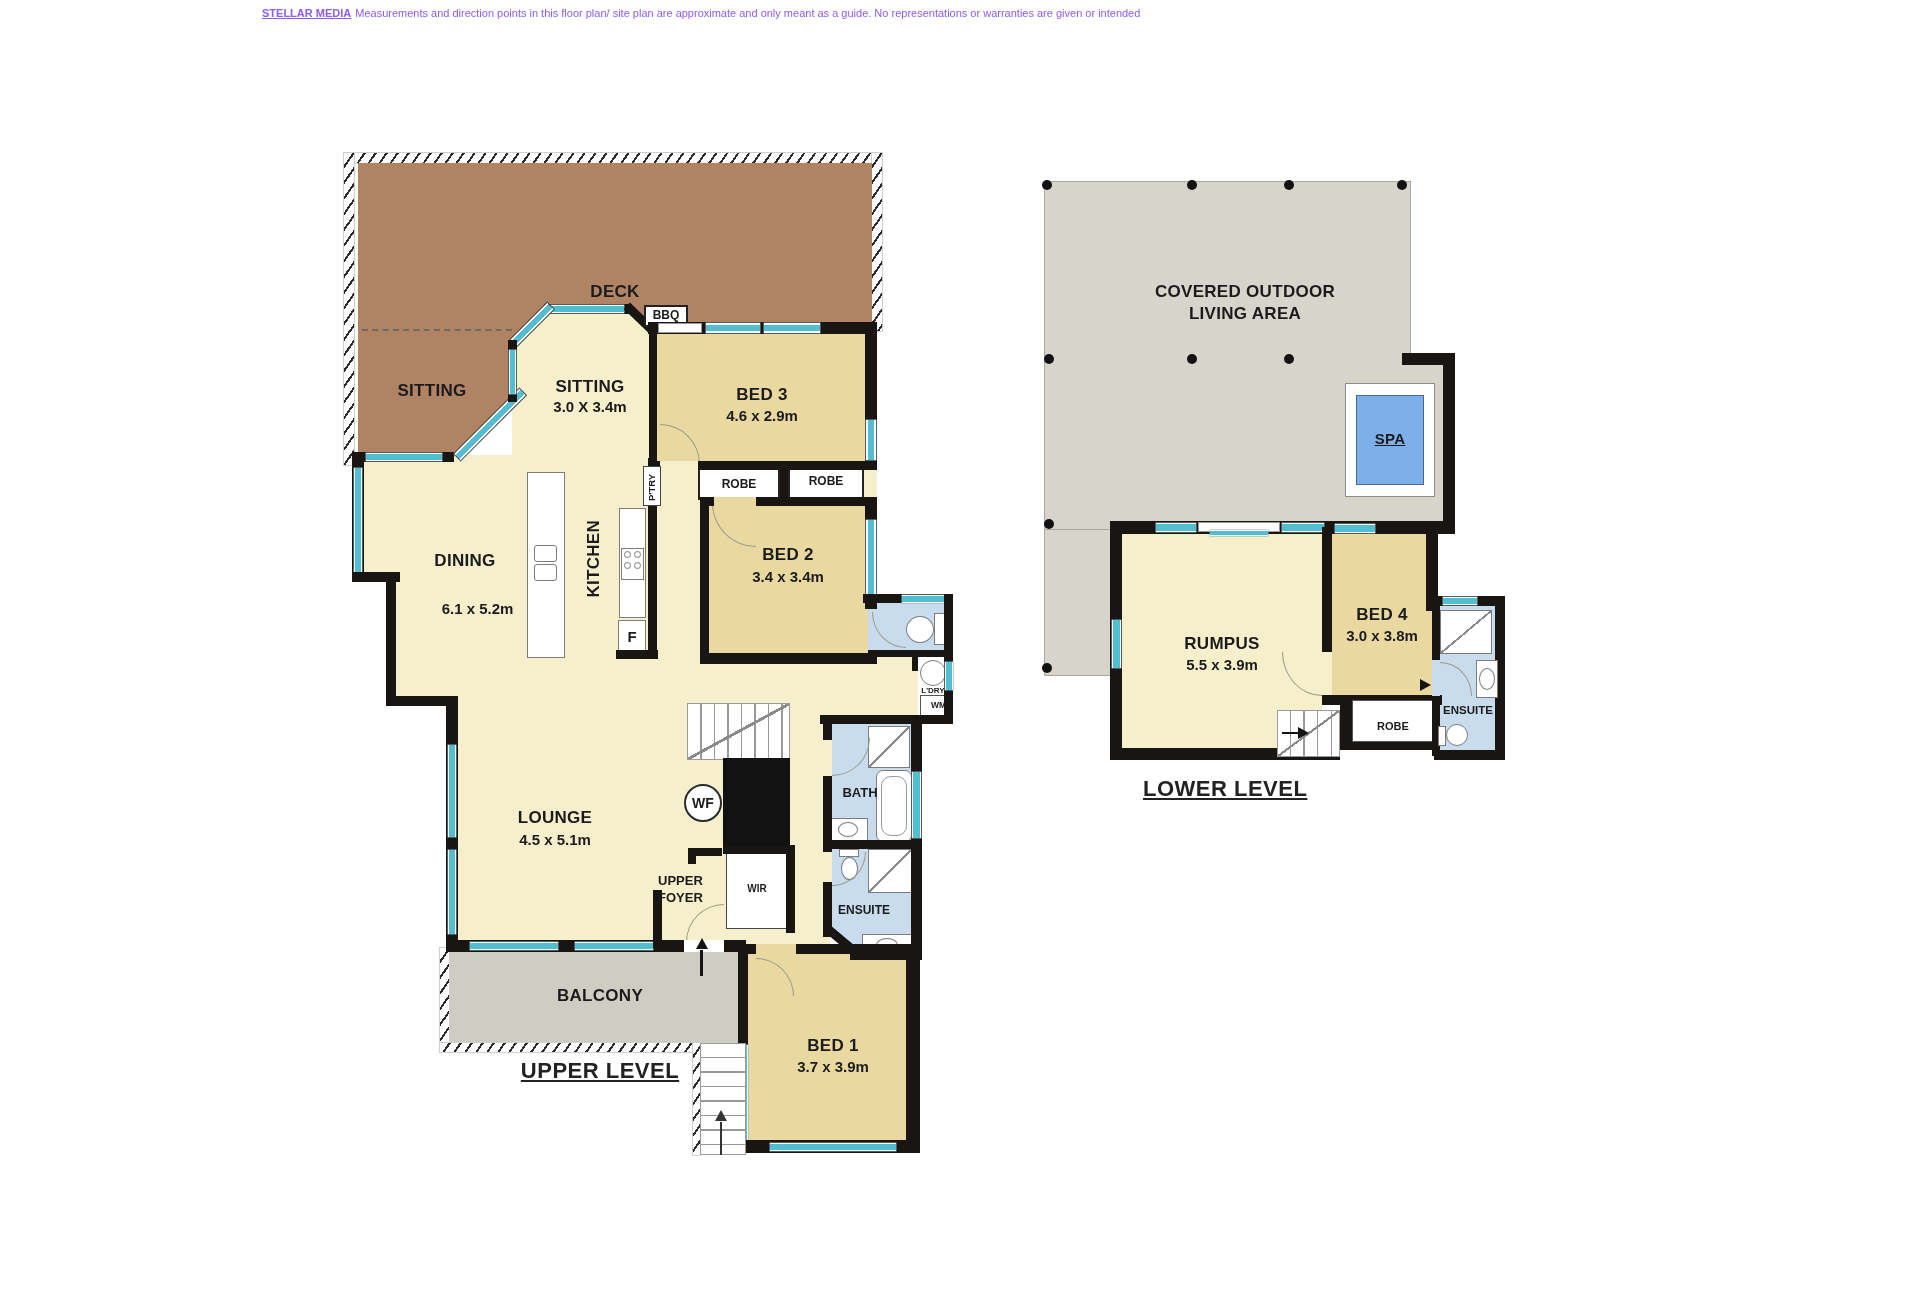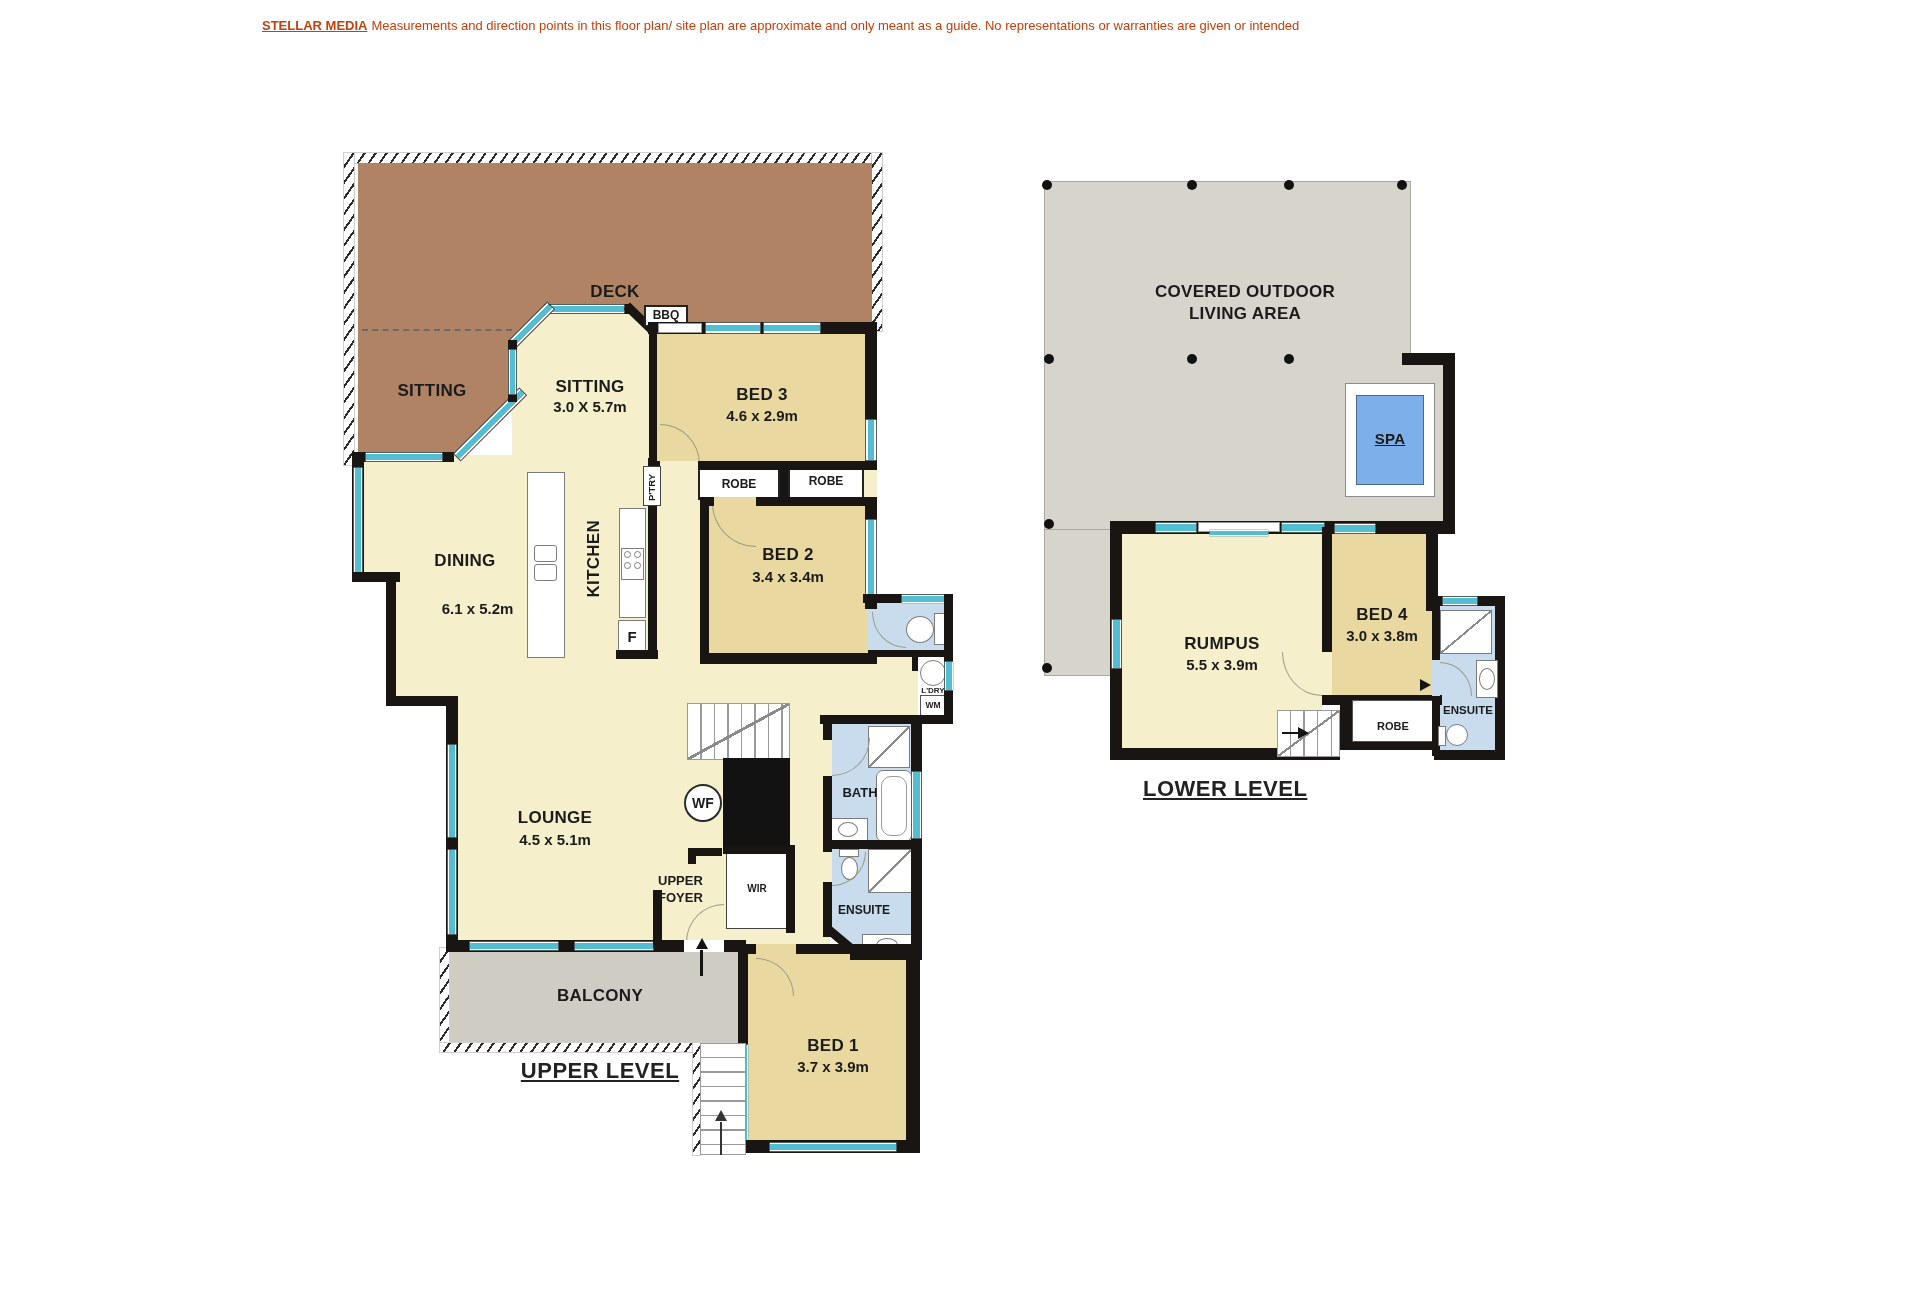--- a/index.html
+++ b/index.html
@@ -26,21 +26,21 @@
   .arc{position:absolute;border:1.5px solid #9b9b87;box-sizing:border-box;background:transparent;}
   .arc-tr{border-radius:0 100% 0 0;border-left:none;border-bottom:none;}
   .arc-tl{border-radius:100% 0 0 0;border-right:none;border-bottom:none;}
   .arc-br{border-radius:0 0 100% 0;border-left:none;border-top:none;}
   .arc-bl{border-radius:0 0 0 100%;border-right:none;border-top:none;}
   .ell{position:absolute;background:#fff;border:1.5px solid #7c7c7c;border-radius:50%;box-sizing:border-box;}
   .vline{position:absolute;background:#141414;}
   .tri-up{position:absolute;width:0;height:0;border-left:6px solid transparent;border-right:6px solid transparent;border-bottom:11px solid #141414;}
   .tri-right{position:absolute;width:0;height:0;border-top:6px solid transparent;border-bottom:6px solid transparent;border-left:11px solid #141414;}
   .dash{position:absolute;border-top:2px dashed #6b6b6b;}
-  #disclaimer{position:absolute;left:262px;top:18px;font-size:13px;color:#c2410c;white-space:nowrap;}
+  #disclaimer{position:absolute;left:262px;top:7px;font-size:11px;color:#8b5cf6;white-space:nowrap;}
   #disclaimer .brand{font-weight:700;text-decoration:underline;margin-right:4px;}
 </style>
 </head>
 <body>
 
 <div id="canvas">
 
   <div id="disclaimer">
     <span class="brand">STELLAR MEDIA</span><span>Measurements and direction points in this floor plan/ site plan are approximate and only meant as a guide. No representations or warranties are given or intended</span>
   </div>
@@ -95,21 +95,21 @@
   <div class="lbl sm" style="left:686px;top:795px;width:34px;font-size:14px;">WF</div>
   <div class="fixture" style="left:726px;top:851px;width:62px;height:78px;border-color:#444;"></div>
   <div class="wall" style="left:786px;top:845px;width:9px;height:88px;"></div>
   <div class="wall" style="left:723px;top:846px;width:67px;height:8px;"></div>
 
   <div class="fixture" style="left:934px;top:613px;width:12px;height:32px;"></div>
   <div class="ell" style="left:906px;top:616px;width:28px;height:27px;"></div>
   <div class="ell" style="left:920px;top:660px;width:26px;height:26px;"></div>
   <div class="lbl xs" style="left:914px;top:686px;width:38px;font-size:8px;">L'DRY</div>
   <div class="fixture" style="left:920px;top:695px;width:26px;height:23px;border-color:#555;"></div>
-  <div class="lbl xs" style="left:920px;top:701px;width:26px;font-size:8.5px;">WM</div>
+  <div class="lbl xs" style="left:920px;top:701px;width:26px;font-size:8.5px;text-align:right;">WM</div>
 
   <div class="fixture shower" style="left:868px;top:726px;width:42px;height:42px;">
       <div class="diag"></div>
     </div>
   <div class="fixture" style="left:876px;top:770px;width:36px;height:72px;border-radius:7px;">
      <div class="abs" style="left:4px;top:5px;width:24px;height:58px;border:1px solid #9a9a9a;border-radius:10px;"></div>
   </div>
   <div class="fixture" style="left:828px;top:818px;width:40px;height:24px;"></div>
   <div class="ell" style="left:838px;top:822px;width:20px;height:15px;"></div>
 
@@ -219,21 +219,21 @@
   <div class="wall" style="left:906px;top:944px;width:14px;height:209px;"></div>
 
   <div class="hatch" style="left:693px;top:1043px;width:7px;height:112px;"></div>
   <div class="stairs treads-h" style="left:700px;top:1043px;width:46px;height:112px;"></div>
   <div class="vline" style="left:720px;top:1122px;width:2px;height:33px;background:#333;"></div>
   <div class="tri-up" style="left:715px;top:1110px;border-bottom-color:#333;"></div>
 
   <div class="lbl room-name" style="left:560px;top:238px;width:110px;margin-top:44px;">DECK</div>
   <div class="lbl room-name" style="left:372px;top:381px;width:120px;">SITTING</div>
   <div class="lbl room-name" style="left:530px;top:377px;width:120px;">SITTING</div>
-  <div class="lbl room-dims" style="left:530px;top:398px;width:120px;">3.0 X 5.7m</div>
+  <div class="lbl room-dims" style="left:530px;top:398px;width:120px;">3.0 X 3.4m</div>
   <div class="lbl room-name" style="left:702px;top:385px;width:120px;">BED 3</div>
   <div class="lbl room-dims" style="left:702px;top:407px;width:120px;">4.6 x 2.9m</div>
   <div class="lbl room-name" style="left:728px;top:545px;width:120px;">BED 2</div>
   <div class="lbl room-dims" style="left:728px;top:568px;width:120px;">3.4 x 3.4m</div>
   <div class="lbl room-name" style="left:410px;top:551px;width:110px;">DINING</div>
   <div class="lbl room-dims" style="left:420px;top:600px;width:115px;">6.1 x 5.2m</div>
   <div class="lbl room-name" style="left:529px;top:549px;width:130px;transform:rotate(-90deg);">KITCHEN</div>
   <div class="lbl xs" style="left:632px;top:482px;width:40px;transform:rotate(-90deg);font-size:9.5px;">P'TRY</div>
   <div class="lbl" style="left:620px;top:628px;width:24px;font-size:15px;font-weight:600;">F</div>
   <div class="lbl sm" style="left:830px;top:786px;width:60px;font-size:13px;">BATH</div>

